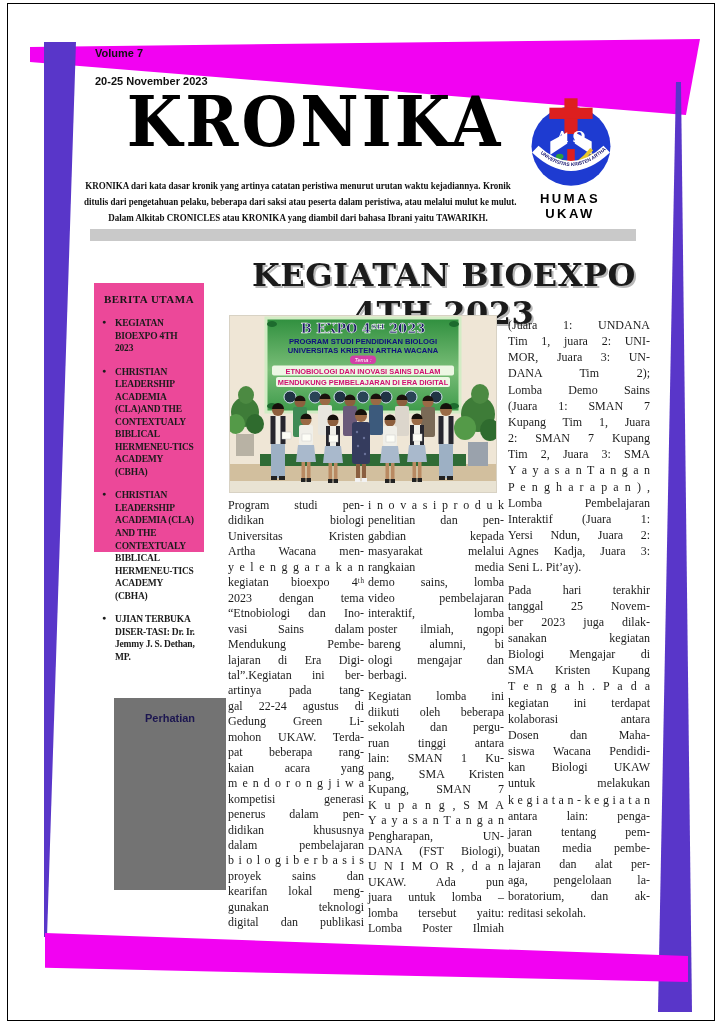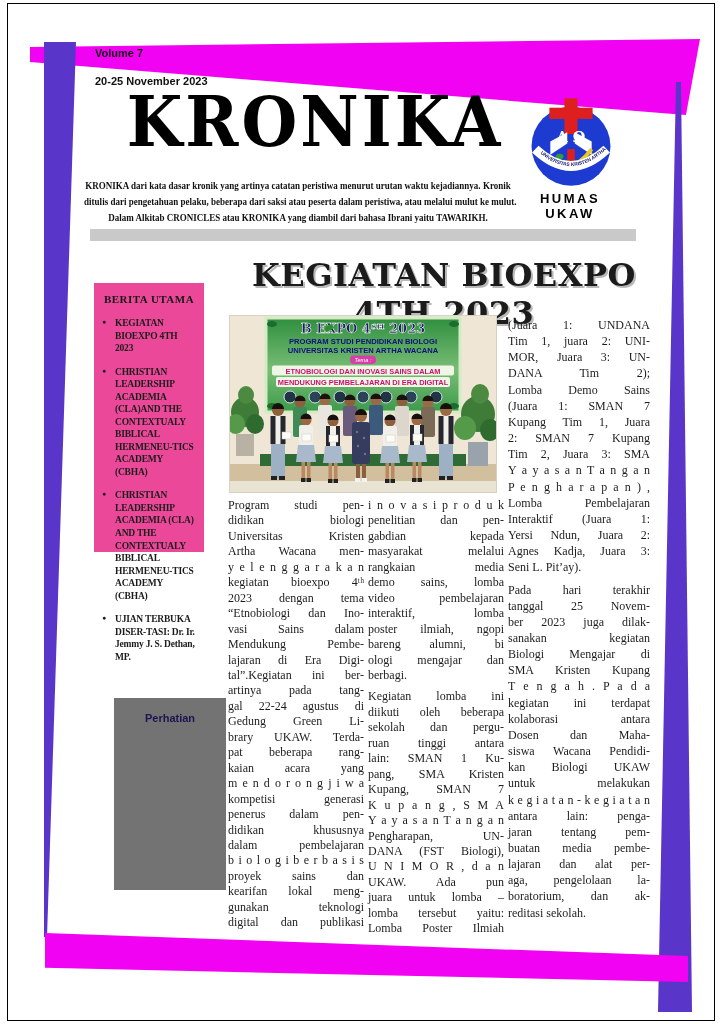--- a/index.html
+++ b/index.html
@@ -291,21 +291,21 @@
       <div class="bline">kegiatan bioexpo 4ᵗʰ</div>
       <div class="bline">2023 dengan tema</div>
       <div class="bline">“Etnobiologi dan Ino-</div>
       <div class="bline">vasi Sains dalam</div>
       <div class="bline">Mendukung Pembe-</div>
       <div class="bline">lajaran di Era Digi-</div>
       <div class="bline">tal”.Kegiatan ini ber-</div>
       <div class="bline">artinya pada tang-</div>
       <div class="bline">gal 22-24 agustus di</div>
       <div class="bline">Gedung Green Li-</div>
-      <div class="bline">brary UKAW. Terda-</div>
+      <div class="bline">mohon UKAW. Terda-</div>
       <div class="bline">pat beberapa rang-</div>
       <div class="bline">kaian acara yang</div>
       <div class="bline">m e n d o r o n g  j i w a</div>
       <div class="bline">kompetisi generasi</div>
       <div class="bline">penerus dalam pen-</div>
       <div class="bline">didikan khususnya</div>
       <div class="bline">dalam pembelajaran</div>
       <div class="bline">b i o l o g i  b e r b a s i s</div>
       <div class="bline">proyek sains dan</div>
       <div class="bline">kearifan lokal meng-</div>

